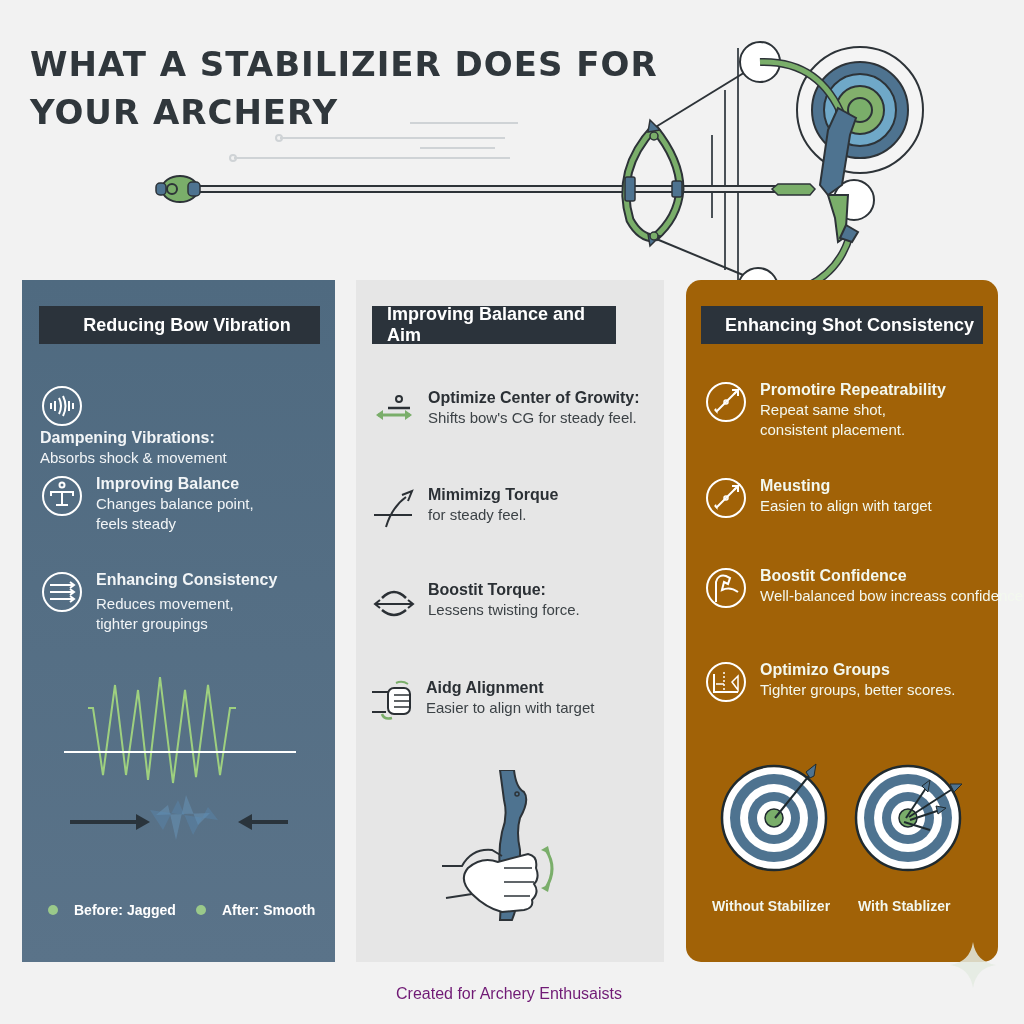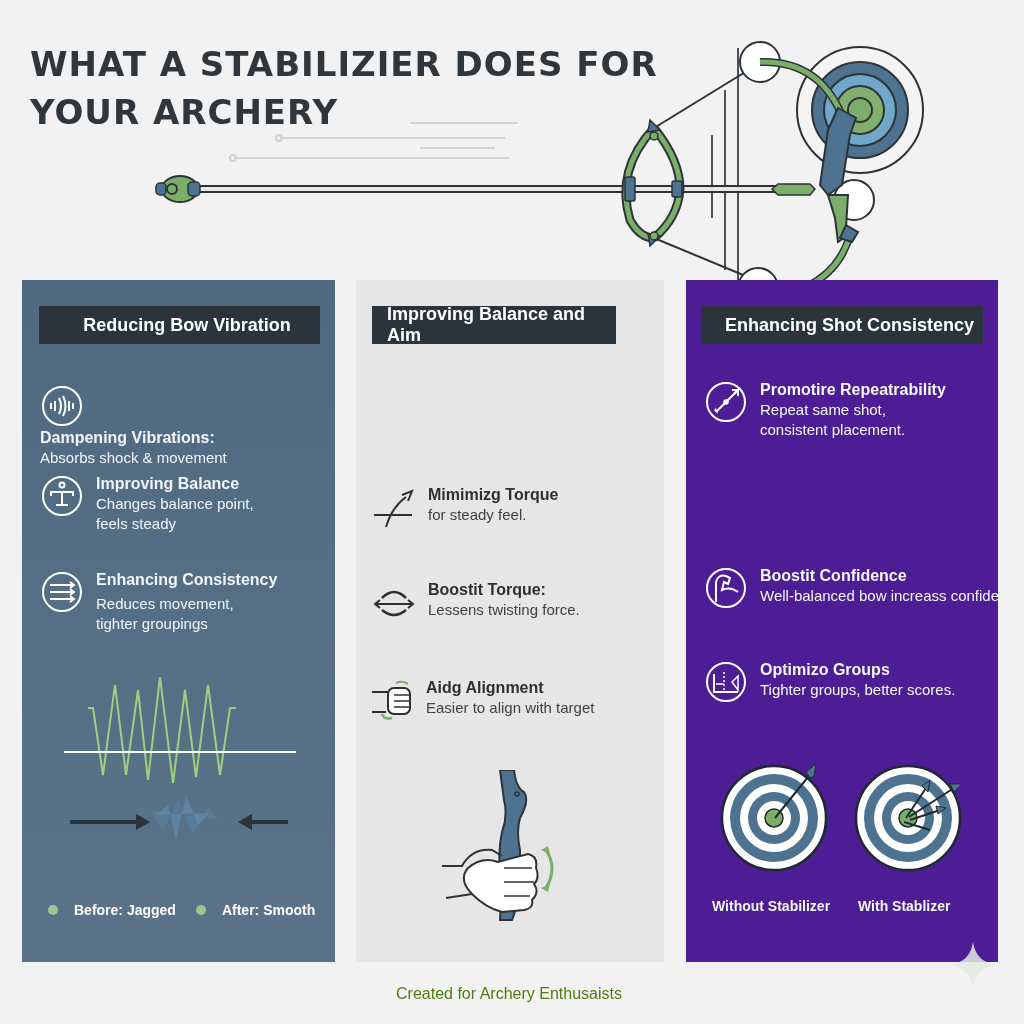--- a/index.html
+++ b/index.html
@@ -6,21 +6,21 @@
   html, body { width: 1024px; height: 1024px; overflow: hidden; }
   body { background: #f2f2f2; font-family: "Liberation Sans", sans-serif; position: relative; color: #2d3338; }
 
   .title { position: absolute; left: 30px; top: 40px; font-family: "DejaVu Sans", sans-serif; font-weight: bold; font-size: 34px; line-height: 48px; letter-spacing: 1px; color: #30373c; }
 
   .hero { position: absolute; left: 0; top: 0; width: 1024px; height: 290px; pointer-events: none; }
 
   .panel { position: absolute; top: 280px; height: 682px; }
   .panel.blue { left: 22px; width: 313px; background: linear-gradient(180deg,#4f6a80 0%,#5a7389 100%); }
   .panel.gray { left: 356px; width: 308px; background: #e6e6e6; }
-  .panel.green { left: 686px; width: 312px; background: #4c1d95; }
+  .panel.green { left: 686px; width: 312px; background: #a16207; border-radius: 15px; }
 
   .panel-header { position: absolute; top: 26px; height: 38px; background: #2b333b; color: #fff; font-weight: bold; font-size: 18px; display: flex; align-items: center; justify-content: center; padding-left: 15px; }
   .blue .panel-header { left: 17px; width: 281px; }
   .gray .panel-header { left: 16px; width: 244px; }
   .green .panel-header { left: 15px; width: 282px; }
 
   .item { position: absolute; display: flex; }
   .item .ico { width: 44px; height: 44px; flex: 0 0 44px; margin-right: 12px; }
   .item .text { display: flex; flex-direction: column; }
   .item .head { font-weight: bold; font-size: 16px; line-height: 20px; }
@@ -30,21 +30,21 @@
   .green .item .desc { white-space: nowrap; }
   .gray .item .head { color: #2b3035; }
   .gray .item .desc { color: #3c4246; }
 
   .legend { position: absolute; left: 26px; top: 622px; display: flex; gap: 20px; color: #fff; font-weight: bold; font-size: 14px; }
   .legend .li { display: flex; align-items: center; gap: 16px; }
   .legend .dot { width: 10px; height: 10px; border-radius: 50%; background: #9ac98a; }
 
   .target-label { position: absolute; top: 618px; color: #f2f7ef; font-weight: bold; font-size: 14px; }
 
-  .footer { position: absolute; left: 0; width: 1024px; top: 985px; text-align: center; font-size: 16px; color: #4d7c0f; }
+  .footer { position: absolute; left: 0; width: 1024px; top: 985px; text-align: center; font-size: 16px; color: #701a75; }
   .footer span { position: relative; left: -3px; }
 </style>
 </head>
 <body>
 
 <div class="title">
   <div>WHAT A STABILIZIER DOES FOR</div>
   <div>YOUR ARCHERY</div>
 </div>
 
@@ -194,20 +194,33 @@
     <div class="li">
       <span class="dot"></span>
       <span>After: Smooth</span>
     </div>
   </div>
 </section>
 
 <section class="panel gray">
   <div class="panel-header">Improving Balance and Aim</div>
 
+  <div class="item" style="left:16px; top:108px;">
+    <svg class="ico" viewBox="0 0 44 44">
+      <circle cx="27" cy="11" r="3" fill="none" stroke="#2b3035" stroke-width="2"></circle>
+      <line x1="16" y1="20" x2="38" y2="20" stroke="#2b3035" stroke-width="2.5"></line>
+      <line x1="6" y1="27" x2="38" y2="27" stroke="#7aae6a" stroke-width="3"></line>
+      <path d="M11 22 L4 27 L11 32 Z" fill="#7aae6a"></path>
+      <path d="M33 22 L40 27 L33 32 Z" fill="#7aae6a"></path>
+    </svg>
+    <div class="text">
+      <span class="head">Optimize Center of Growity:</span>
+      <span class="desc">Shifts bow's CG for steady feel.</span>
+    </div>
+  </div>
 
   <div class="item" style="left:16px; top:205px;">
     <svg class="ico" viewBox="0 0 44 44">
       <line x1="2" y1="30" x2="40" y2="30" stroke="#2b3035" stroke-width="2"></line>
       <path d="M14 42 Q20 22 34 12" fill="none" stroke="#2b3035" stroke-width="2"></path>
       <path d="M30 10 L40 6 L36 16" fill="none" stroke="#2b3035" stroke-width="2"></path>
     </svg>
     <div class="text">
       <span class="head">Mimimizg Torque</span>
       <span class="desc">for steady feel.</span>
@@ -267,20 +280,33 @@
       <path d="M10 30 L14 34 L12 28 Z" fill="#fff"></path>
       <circle cx="22" cy="22" r="2" fill="none" stroke="#fff" stroke-width="1.5"></circle>
     </svg>
     <div class="text">
       <span class="head">Promotire Repeatrability</span>
       <span class="desc">Repeat same shot,</span>
       <span class="desc">consistent placement.</span>
     </div>
   </div>
 
+  <div class="item" style="left:18px; top:196px;">
+    <svg class="ico" viewBox="0 0 44 44">
+      <circle cx="22" cy="22" r="19" fill="none" stroke="#fff" stroke-width="2"></circle>
+      <line x1="12" y1="32" x2="32" y2="12" stroke="#fff" stroke-width="2"></line>
+      <path d="M28 10 L34 10 L34 16 M30 14 L36 8" fill="none" stroke="#fff" stroke-width="2"></path>
+      <path d="M10 30 L14 34 L12 28 Z" fill="#fff"></path>
+      <circle cx="22" cy="22" r="2" fill="none" stroke="#fff" stroke-width="1.5"></circle>
+    </svg>
+    <div class="text">
+      <span class="head">Meusting</span>
+      <span class="desc">Easien  to align with target</span>
+    </div>
+  </div>
 
   <div class="item" style="left:18px; top:286px;">
     <svg class="ico" viewBox="0 0 44 44">
       <circle cx="22" cy="22" r="19" fill="none" stroke="#fff" stroke-width="2"></circle>
       <path d="M12 36 L12 16 Q14 8 22 10 L26 12 L24 18 L20 16 L18 24 Q26 20 34 26" fill="none" stroke="#fff" stroke-width="2"></path>
     </svg>
     <div class="text">
       <span class="head">Boostit Confidence</span>
       <span class="desc">Well-balanced bow increass confidence</span>
     </div>

